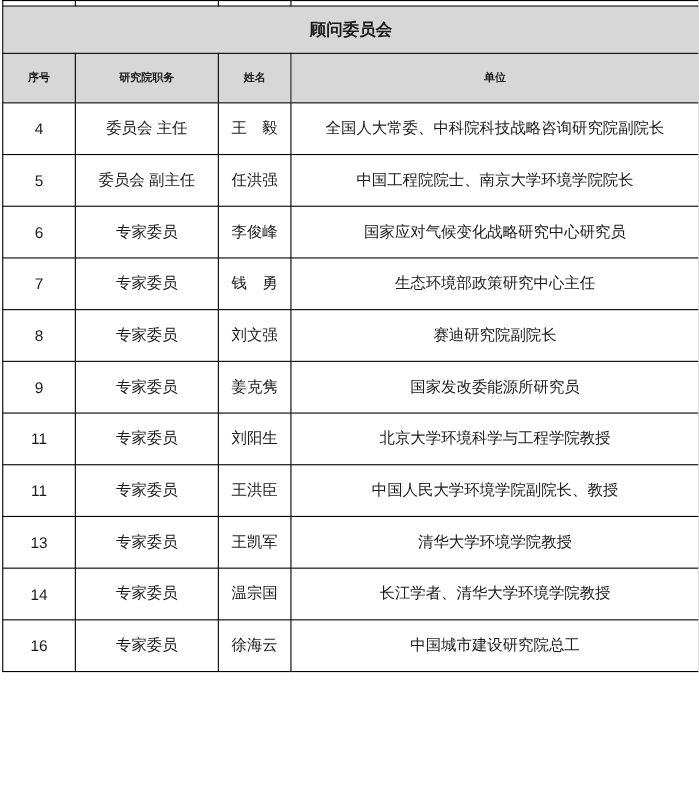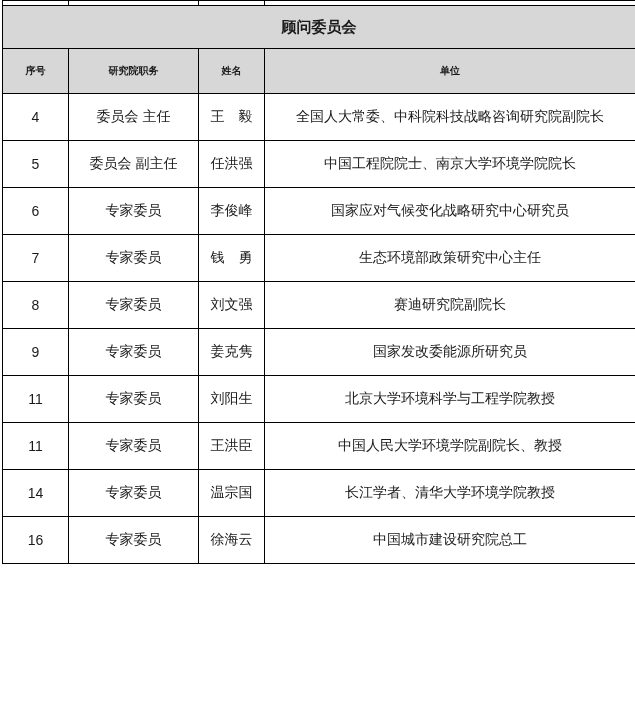--- a/index.html
+++ b/index.html
@@ -138,20 +138,26 @@
     <td class="cell-name">刘阳生</td>
     <td class="cell-org">北京大学环境科学与工程学院教授</td>
   </tr>
         <tr class="data-row">
     <td class="cell-no">11</td>
     <td class="cell-title">专家委员</td>
     <td class="cell-name">王洪臣</td>
     <td class="cell-org">中国人民大学环境学院副院长、教授</td>
   </tr>
         <tr class="data-row">
+    <td class="cell-no">13</td>
+    <td class="cell-title">专家委员</td>
+    <td class="cell-name">王凯军</td>
+    <td class="cell-org">清华大学环境学院教授</td>
+  </tr>
+        <tr class="data-row">
     <td class="cell-no">14</td>
     <td class="cell-title">专家委员</td>
     <td class="cell-name">温宗国</td>
     <td class="cell-org">长江学者、清华大学环境学院教授</td>
   </tr>
         <tr class="data-row">
     <td class="cell-no">16</td>
     <td class="cell-title">专家委员</td>
     <td class="cell-name">徐海云</td>
     <td class="cell-org">中国城市建设研究院总工</td>

